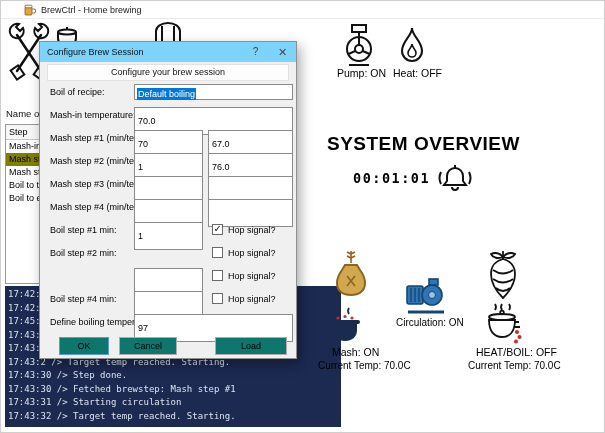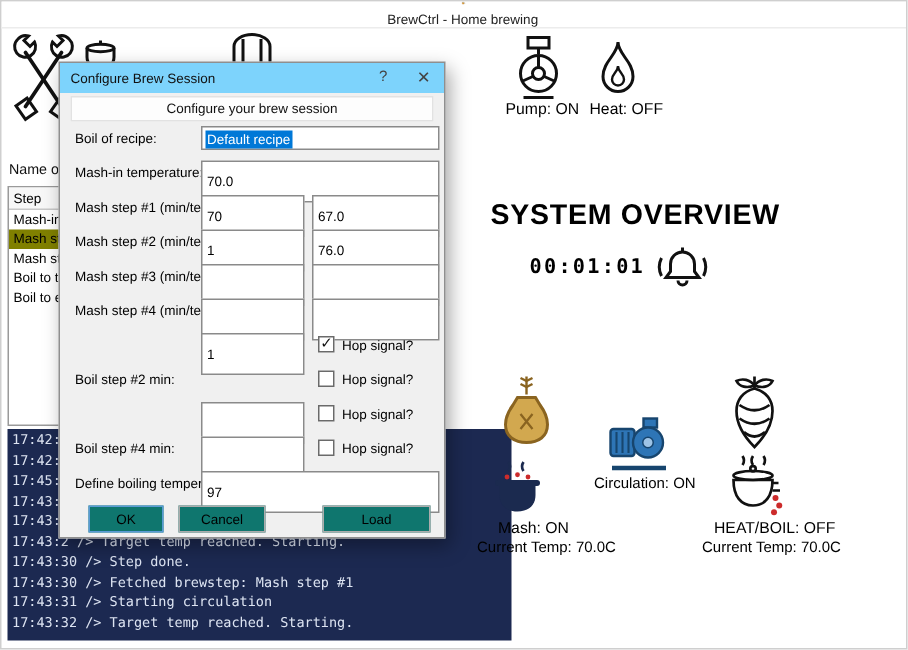--- a/index.html
+++ b/index.html
@@ -1,20 +1,20 @@
 <!DOCTYPE html>
 <html><head>
 <meta charset="utf-8">
 <style>
   html,body{margin:0;padding:0;background:#ddd;}
   .screen{position:relative;width:605px;height:433px;background:#fff;border:1px solid #cfcfcf;
     box-sizing:border-box;font-family:"Liberation Sans",sans-serif;overflow:hidden;}
   
   .titlebar{position:absolute;left:0;top:0;right:0;height:18px;background:#fff;
-    border-bottom:1px solid #ececec;display:flex;align-items:center;gap:5px;padding-left:12px;box-sizing:border-box;flex-direction:column;}
+    border-bottom:1px solid #ececec;display:flex;align-items:center;gap:5px;padding-left:23px;box-sizing:border-box;}
   .title-text{font-size:9px;color:#222;}
   
   .recipe-label{position:absolute;left:5px;top:107px;font-size:9.5px;color:#111;white-space:nowrap;}
   .steps-table{position:absolute;left:4px;top:123px;width:262px;height:160px;background:#fff;border:1px solid #9a9a9a;box-sizing:border-box;}
   .steps-header{height:15px;line-height:15px;font-size:9px;padding-left:3px;background:#f7f7f7;
     border-bottom:1px solid #c8c8c8;box-sizing:border-box;}
   .step-row{height:13px;line-height:13px;font-size:9px;padding-left:3px;white-space:nowrap;overflow:hidden;width:55px;}
   .step-row.highlighted{background:#808000;color:#000;}
   .log{position:absolute;left:4px;top:285px;width:336px;height:141px;background:#1c2951;color:#dde4f2;
     font-family:"DejaVu Sans Mono",monospace;font-size:9px;line-height:13.5px;padding:2px 0 0 3px;box-sizing:border-box;}
@@ -224,21 +224,21 @@
     <div class="dialog-titlebar">
       <span class="dialog-title">Configure Brew Session</span>
       <span class="dlg-btn help">?</span>
       <span class="dlg-btn close">✕</span>
     </div>
     <div class="dialog-subtitle">Configure your brew session</div>
 
     <div class="form-row" style="top:42px">
       <span class="flabel">Boil of recipe:</span>
       <div class="selbox">
-        <span class="sel">Default recipe</span>
+        <span class="sel">Default boiling</span>
       </div>
     </div>
 
     <div class="form-row" style="top:65px">
       <span class="flabel">Mash-in temperature:</span>
       <input class="tinput full" value="70.0" style="">
     </div>
 
     <div class="form-row" style="top:88px">
       <span class="flabel">Mash step #1 (min/temp):</span>
@@ -255,20 +255,21 @@
       <input class="tinput in1" value="" style="">
       <input class="tinput in2" value="" style="">
     </div>
     <div class="form-row" style="top:157px">
       <span class="flabel">Mash step #4 (min/temp):</span>
       <input class="tinput in1" value="" style="">
       <input class="tinput in2" value="" style="">
     </div>
 
     <div class="form-row" style="top:180px">
+      <span class="flabel">Boil step #1 min:</span>
       <input class="tinput in1" value="1" style="">
       <span class="checkbox checked"></span>
       <span class="hop-label">Hop signal?</span>
     </div>
     <div class="form-row" style="top:203px">
       <span class="flabel">Boil step #2 min:</span>
       <span class="checkbox"></span>
       <span class="hop-label">Hop signal?</span>
     </div>
     <div class="form-row" style="top:226px">

